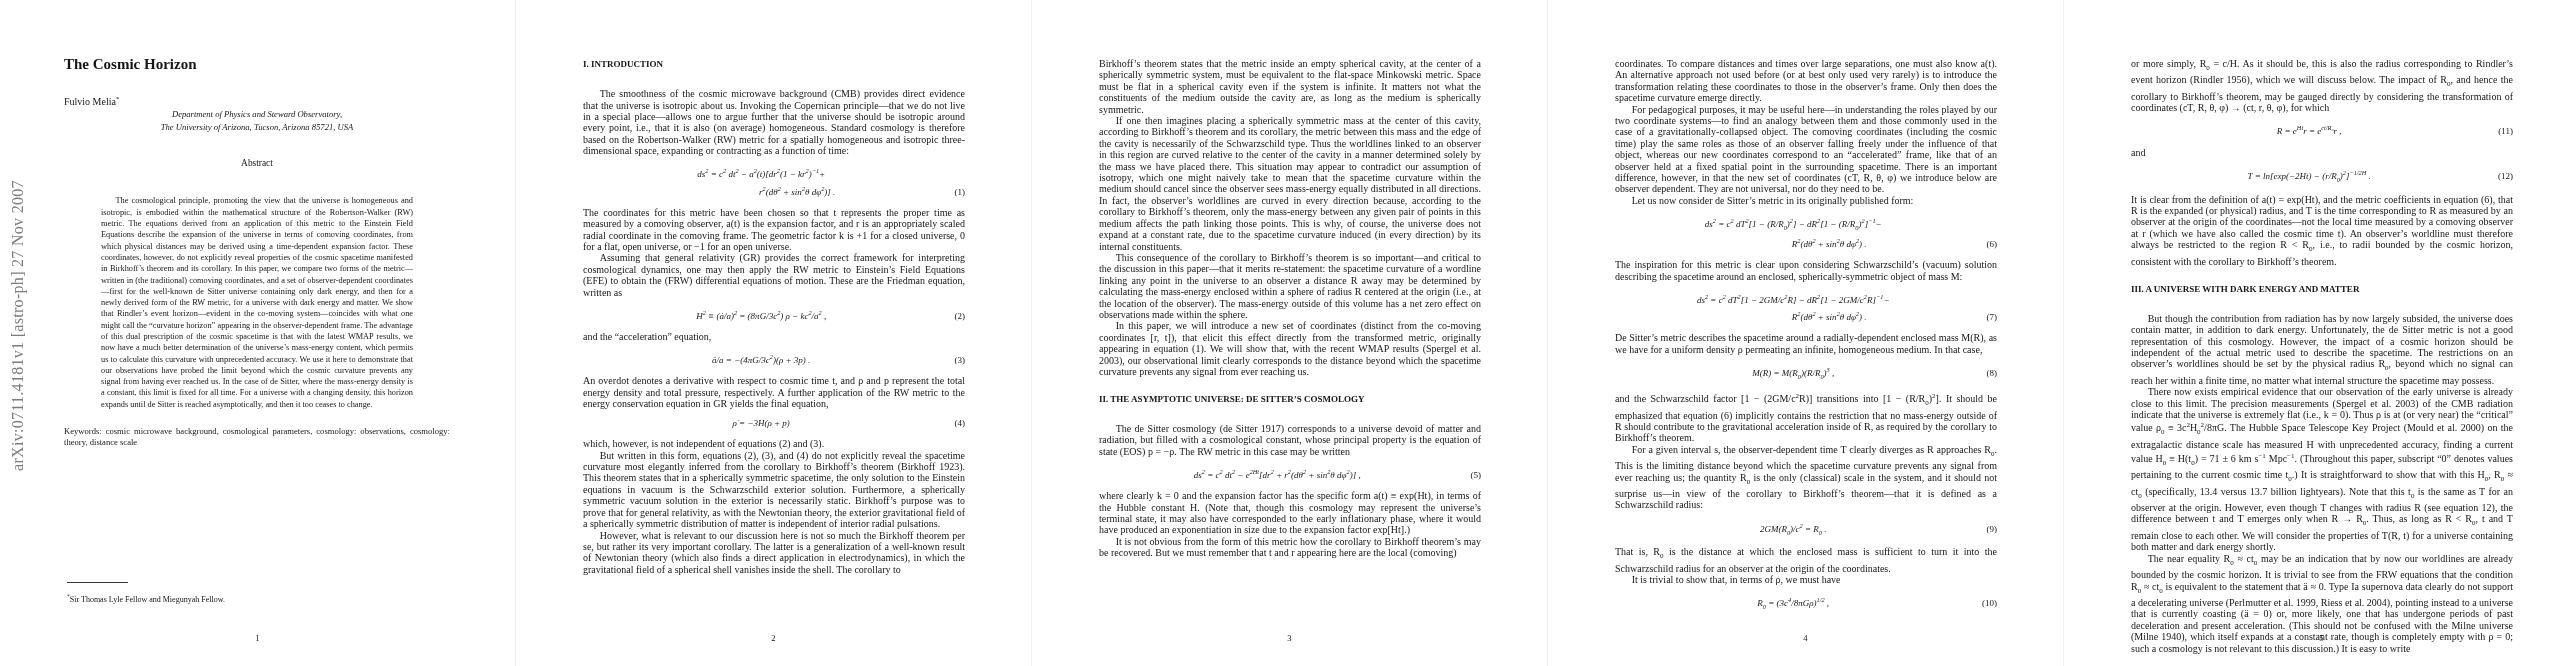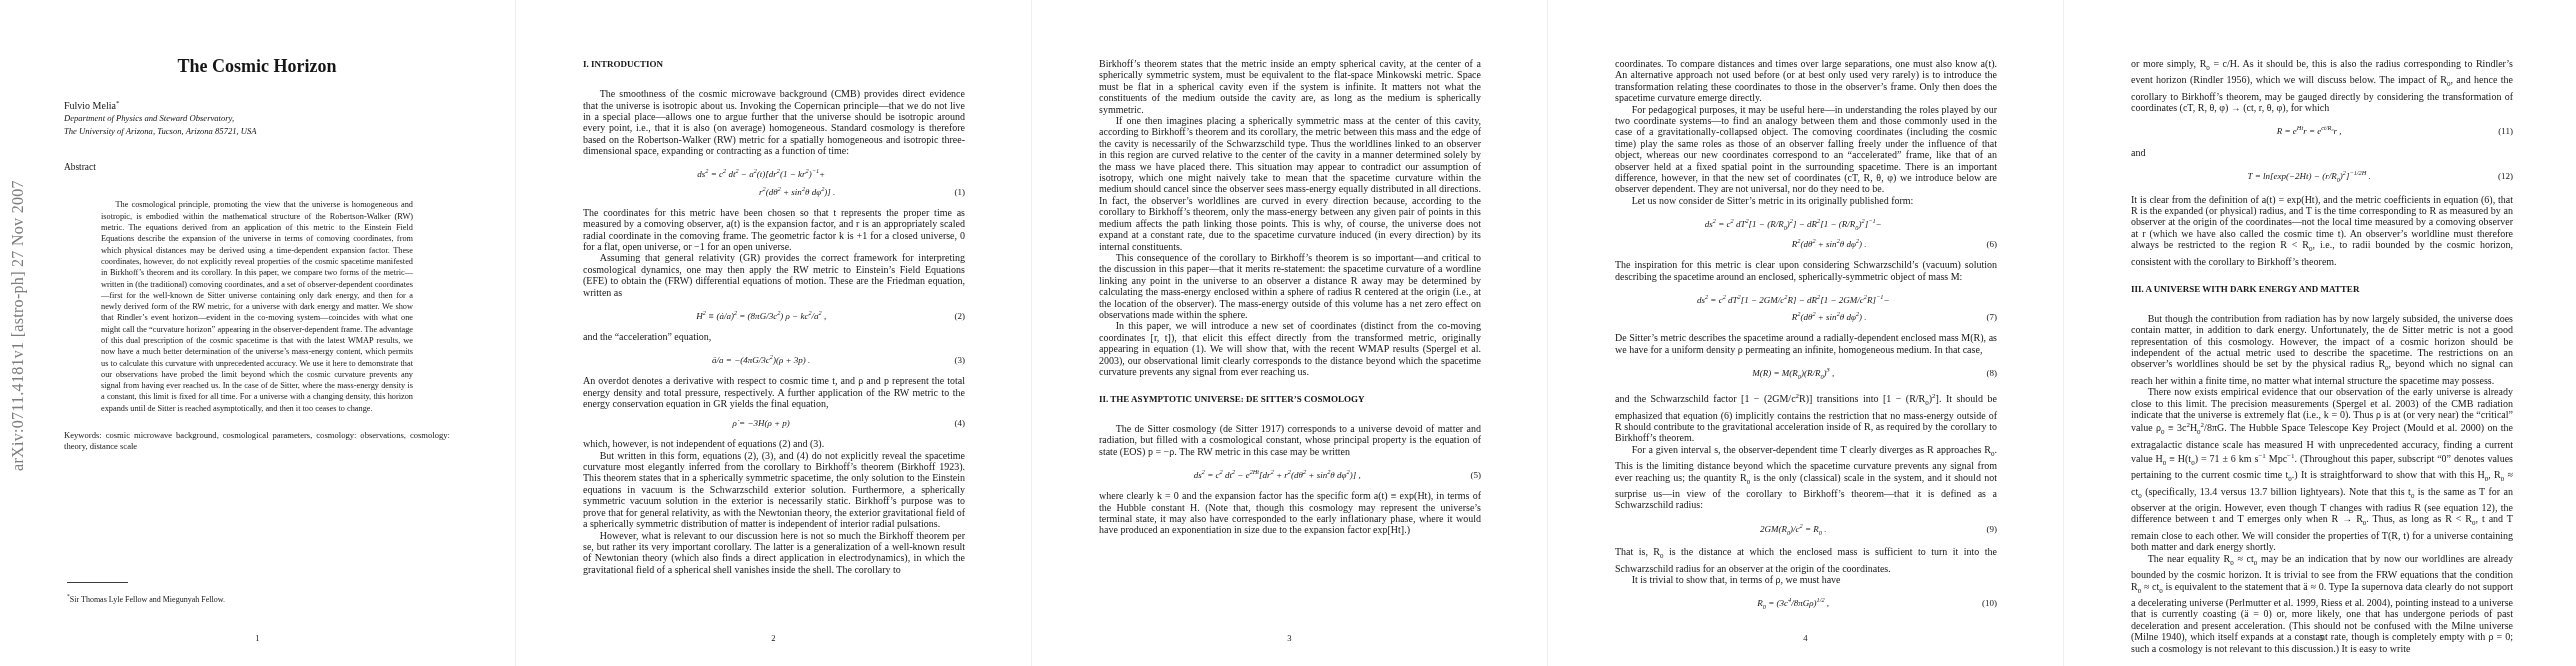--- a/index.html
+++ b/index.html
@@ -7,24 +7,24 @@
        font-family:"Liberation Serif","DejaVu Serif",serif;color:#161616;}
   .paper{position:relative;width:2576px;height:667px;display:flex;background:#fff;}
   .arxiv-strip{position:absolute;left:9px;top:471px;transform:rotate(-90deg);
        transform-origin:0 0;white-space:nowrap;font-size:16px;color:#7d7d7d;
        letter-spacing:0.3px;z-index:3;}
   .page{flex:0 0 515px;width:515px;height:667px;position:relative;overflow:hidden;background:#fff;}
   .page + .page{border-left:0.6px solid #efefef;}
   .flow{position:absolute;left:67px;top:58px;width:382px;}
   
   .p1-content{position:absolute;left:64px;top:56px;width:386px;}
-  .p1-title{text-align:center;font-size:18px;font-weight:bold;margin:0;}
+  .p1-title{font-size:15px;font-weight:bold;margin:0;}
   .p1-author{text-align:left;font-size:10px;margin:22px 0 1.1px;}
-  .p1-affil{text-align:left;font-style:italic;font-size:8.6px;line-height:12.2px;margin:0;}
-  .p1-absheading{text-align:left;font-size:9.4px;margin:25.6px 0 0;}
+  .p1-affil{text-align:center;font-style:italic;font-size:8.6px;line-height:12.2px;margin:0;}
+  .p1-absheading{text-align:center;font-size:9.4px;margin:25.6px 0 0;}
   .p1-abstract{width:312px;margin:27px auto 0;font-size:8.3px;line-height:11.3px;
        text-align:justify;text-indent:14.5px;}
   .p1-keywords{width:386px;margin:15.6px auto 0;font-size:8.6px;line-height:11.7px;text-align:justify;}
   .p1-footer{position:absolute;left:67px;top:582px;width:382px;}
   .footnote-rule{width:61px;border-top:0.8px solid #3a3a3a;margin:0 0 10px;}
   .p1-footnote{font-size:8px;margin:0;}
   
   p.body{font-size:10px;line-height:11.4px;text-align:justify;margin:0;text-indent:16.7px;}
   p.body.noindent{text-indent:0;}
   .sec-heading{font-weight:bold;font-size:9px;margin:16.7px 0 19px;}
@@ -112,20 +112,21 @@
         <p class="body">In this paper, we will introduce a new set of coordinates (distinct from the co-moving coordinates [r, t]), that elicit this effect directly from the transformed metric, originally appearing in equation (1). We will show that, with the recent WMAP results (Spergel et al. 2003), our observational limit clearly corresponds to the distance beyond which the spacetime curvature prevents any signal from ever reaching us.</p>
         <div class="sec-heading">II. THE ASYMPTOTIC UNIVERSE: DE SITTER’S COSMOLOGY</div>
         <p class="body">The de Sitter cosmology (de Sitter 1917) corresponds to a universe devoid of matter and radiation, but filled with a cosmological constant, whose principal property is the equation of state (EOS) p = −ρ. The RW metric in this case may be written</p>
         <div class="eq">
           <div class="eq-row">
             <span class="eq-body">ds<sup>2</sup> = c<sup>2</sup> dt<sup>2</sup> − e<sup>2Ht</sup>[dr<sup>2</sup> + r<sup>2</sup>(dθ<sup>2</sup> + sin<sup>2</sup>θ dφ<sup>2</sup>)] ,</span>
             <span class="eq-num">(5)</span>
           </div>
         </div>
         <p class="body noindent">where clearly k = 0 and the expansion factor has the specific form a(t) ≡ exp(Ht), in terms of the Hubble constant H. (Note that, though this cosmology may represent the universe’s terminal state, it may also have corresponded to the early inflationary phase, where it would have produced an exponentiation in size due to the expansion factor exp[Ht].)</p>
+        <p class="body">It is not obvious from the form of this metric how the corollary to Birkhoff theorem’s may be recovered. But we must remember that t and r appearing here are the local (comoving)</p>
       </div>
     <div class="pagenum">3</div>
   </div>
 
   <div class="page">
     <div class="flow">
         <p class="body noindent">coordinates. To compare distances and times over large separations, one must also know a(t). An alternative approach not used before (or at best only used very rarely) is to introduce the transformation relating these coordinates to those in the observer’s frame. Only then does the spacetime curvature emerge directly.</p>
         <p class="body">For pedagogical purposes, it may be useful here—in understanding the roles played by our two coordinate systems—to find an analogy between them and those commonly used in the case of a gravitationally-collapsed object. The comoving coordinates (including the cosmic time) play the same roles as those of an observer falling freely under the influence of that object, whereas our new coordinates correspond to an “accelerated” frame, like that of an observer held at a fixed spatial point in the surrounding spacetime. There is an important difference, however, in that the new set of coordinates (cT, R, θ, φ) we introduce below are observer dependent. They are not universal, nor do they need to be.</p>
         <p class="body">Let us now consider de Sitter’s metric in its originally published form:</p>
         <div class="eq">

